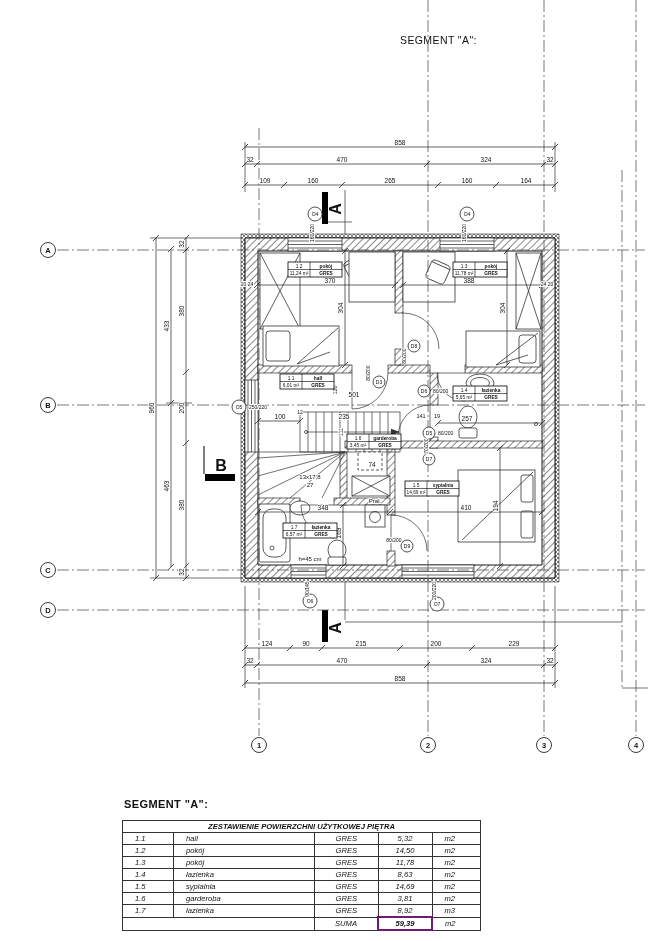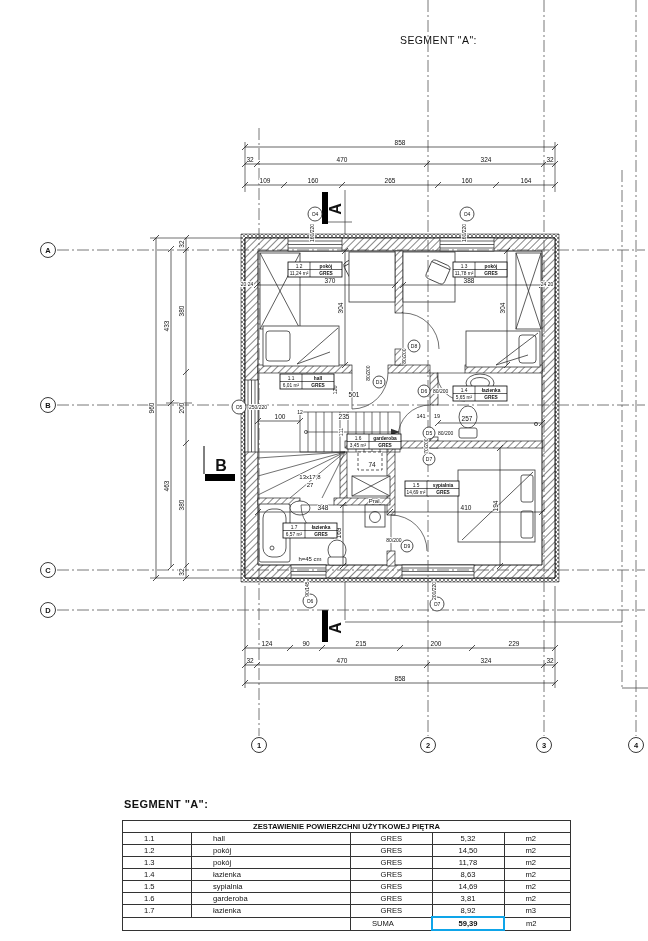--- a/index.html
+++ b/index.html
@@ -3,29 +3,29 @@
 <meta charset="utf-8">
 <style>
   html,body{margin:0;padding:0;background:#fff;}
   body{font-family:"Liberation Sans",sans-serif;color:#111;}
   .page{position:relative;width:648px;height:941px;background:#fff;overflow:hidden;}
   svg{position:absolute;left:0;top:0;}
   svg text{font-family:"Liberation Sans",sans-serif;}
   .title-top{position:absolute;left:400px;top:34px;font-size:10.5px;letter-spacing:.4px;}
   .title-bottom{position:absolute;left:124px;top:798px;font-size:11px;font-weight:bold;letter-spacing:.4px;}
   table.areas{position:absolute;left:122px;top:820px;border-collapse:collapse;font-size:7.6px;color:#111;table-layout:fixed;}
-  table.areas th, table.areas td{border:1px solid #333;height:11px;padding:0 21px;overflow:hidden;white-space:nowrap;}
+  table.areas th, table.areas td{border:1px solid #333;height:11px;padding:0 12px;overflow:hidden;white-space:nowrap;font-style:italic;}
   table.areas th{font-weight:bold;text-align:center;}
   table.areas td.c-id{width:26px;text-align:left;}
   table.areas td.c-name{width:116px;text-align:left;}
   table.areas td.c-fin{width:38px;text-align:center;}
   table.areas td.c-area{width:28px;text-align:center;}
   table.areas td.c-unit{width:23px;text-align:left;}
-  table.areas td.sum-label{text-align:left;margin-top:8px;}
-  table.areas td.sum-value{font-weight:bold;border:2px solid #0ea5e9;text-align:center;}
+  table.areas td.sum-label{text-align:center;margin-top:8px;}
+  table.areas td.sum-value{font-weight:bold;border:2px solid #701a75;text-align:center;}
 </style>
 </head>
 <body>
 
 <div class="page">
 
   <div class="title-top">SEGMENT "A":</div>
 
   <svg id="plan" width="648" height="790" viewBox="0 0 648 790">
     <defs>

